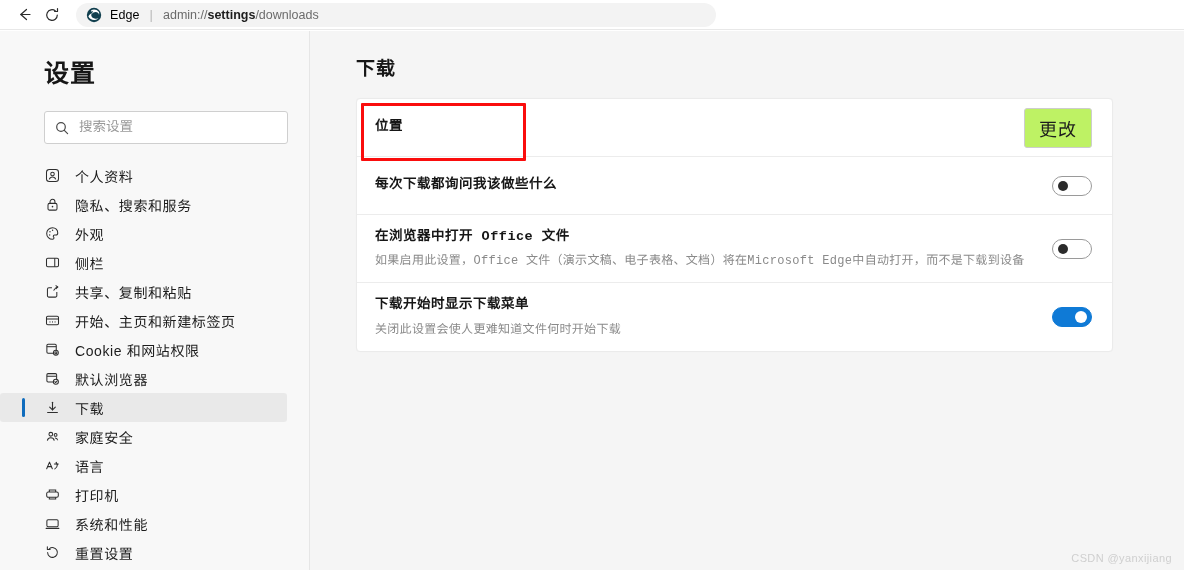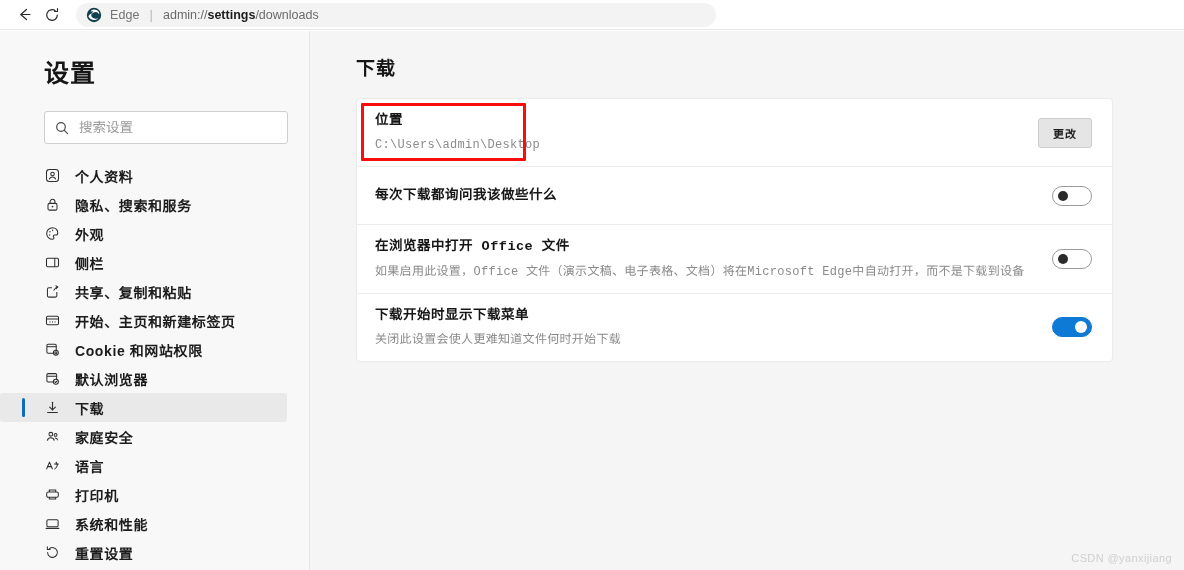--- a/index.html
+++ b/index.html
@@ -37,21 +37,21 @@
     background: #f3f3f3;
     border-radius: 12px;
     display: flex;
     align-items: center;
     padding: 0 14px 0 10px;
     gap: 8px;
   }
   .edge-logo { width: 16px; height: 16px; display: block; flex: none; }
   .omnibox-brand {
     font-size: 12.5px;
-    color: #737373;
+    color: #000000;
     letter-spacing: .1px;
   }
   .omnibox-sep {
     color: #b9b9b9;
     font-size: 13px;
     margin: 0 2px;
   }
   .omnibox-url {
     font-size: 12.5px;
     color: #6b6b6b;
@@ -88,20 +88,21 @@
   .search-wrap {
     margin: 0 0 14px 44px;
     width: 244px; height: 33px;
     background: #ffffff;
     border: 1px solid #cfcfcf;
     border-radius: 3px;
     display: flex;
     align-items: center;
     padding: 0 10px;
     gap: 10px;
+    font-family: Liberation Mono, monospace;
   }
   .search-wrap svg { flex: none; display: block; color: #4a4a4a; }
   .search-input {
     border: none; outline: none; background: transparent;
     font-family: inherit;
     font-size: 13.5px;
     color: #202020;
     width: 100%;
   }
   .search-input::placeholder { color: #999999; }
@@ -111,21 +112,20 @@
     position: relative;
     height: 29px;
     display: flex;
     align-items: center;
     gap: 14px;
     padding-left: 44px;
     margin: 0 22px 0 0;
     border-radius: 3px;
     color: #1c1c1c;
     font-size: 14px;
-    font-weight: bold;
   }
   .nav-item.active { background: #e9e9e9; }
   .nav-item.active::before {
     content: "";
     position: absolute;
     left: 22px; top: 5px;
     width: 3px; height: 19px;
     background: #0f6cbd;
     border-radius: 2px;
   }
@@ -179,29 +179,28 @@
   }
   .row-sub {
     font-size: 12px;
     color: #8a8a8a;
     margin-top: 5px;
     letter-spacing: .3px;
     line-height: 1.5;
   }
   .change-btn {
     border: 1px solid #cdcdcd;
-    background: #e5e5e5;
+    background: #bef264;
     border-radius: 3px;
     font-family: inherit;
-    font-size: 11px;
+    font-size: 18px;
     color: #1d1d1d;
     padding: 6px 14px;
     letter-spacing: 1px;
     flex: none;
-    font-weight: bold;
   }
 
   
   .toggle {
     width: 40px; height: 20px;
     border-radius: 10px;
     flex: none;
     position: relative;
     border: 1px solid #9a9a9a;
     background: #ffffff;
@@ -460,21 +459,20 @@
   </div>
 
   <div class="content">
     <div class="content-title">下载</div>
 
     <div class="card">
 
       <div class="row">
         <div class="row-text">
           <div class="row-title">位置</div>
-          <div class="row-sub">C:\Users\admin\Desktop</div>
         </div>
         <button class="change-btn">更改</button>
         <div class="annotation-box"></div>
       </div>
 
       <div class="row">
         <div class="row-text">
           <div class="row-title">每次下载都询问我该做些什么</div>
         </div>
         <div class="toggle">

